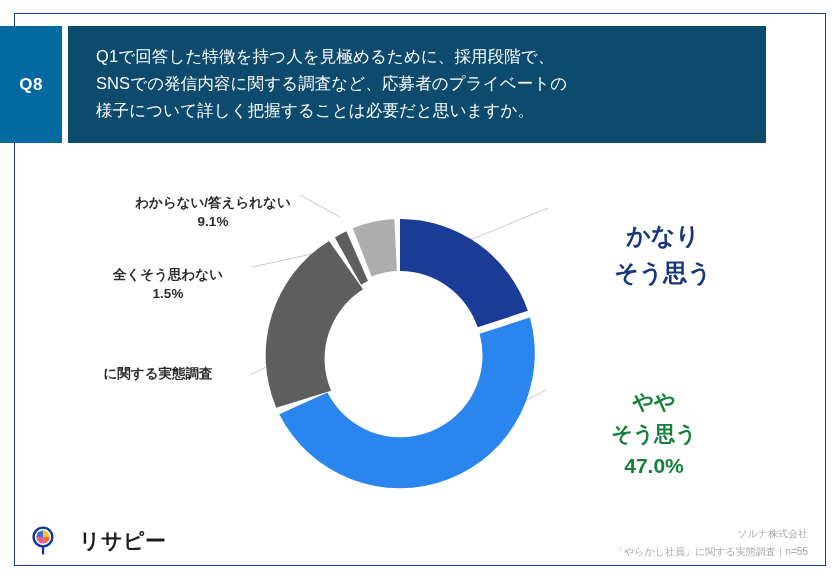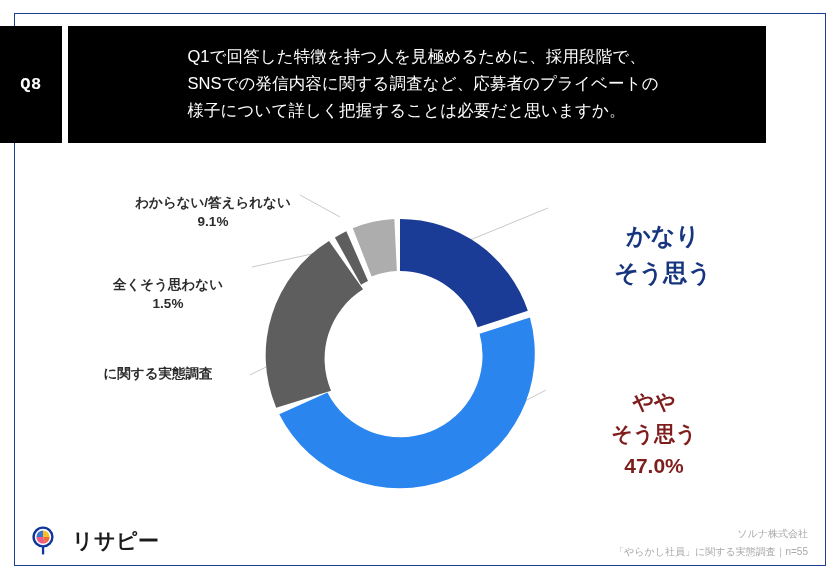--- a/index.html
+++ b/index.html
@@ -26,38 +26,36 @@
   
   #header {
     position: absolute;
     left: 0px; top: 26px;
     width: 766px; height: 117px;
     display: flex;
     align-items: stretch;
   }
   #q-badge {
     width: 62px;
-    background: #000000;
+    background: #0369a1;
     display: flex;
     align-items: center;
     justify-content: center;
     color: #ffffff;
     font-size: 17px;
     font-weight: 700;
     letter-spacing: 0.5px;
-    font-family: Liberation Mono, monospace;
   }
   #q-text-box {
     flex: 1;
     margin-left: 6px;
-    background: #000000;
+    background: #0c4a6e;
     display: flex;
     align-items: center;
     padding: 6px 16px 8px 28px;
-    justify-content: center;
   }
   #q-text {
     color: #ffffff;
     font-size: 16.5px;
     line-height: 1.62;
     font-weight: 500;
     letter-spacing: 0.1px;
     white-space: pre-line;
   }
 
@@ -76,50 +74,50 @@
     white-space: pre-line;
   }
   .callout.dark {
     color: #2c2c2c;
     font-size: 13.5px;
     text-align: center;
   }
   .callout .pct { display: block; }
 
   #lbl-dontknow { left: 108px; top: 24px; width: 210px; }
-  #lbl-notatall { left: 78px; top: 106px; width: 180px; }
+  #lbl-notatall { left: 78px; top: 96px; width: 180px; }
   #lbl-notmuch  { left: 58px; top: 195px; width: 200px; }
 
   #lbl-quite {
     left: 570px; top: 32px; width: 186px;
     color: #17357f;
     font-size: 24px;
     text-align: center;
     line-height: 1.52;
   }
   #lbl-somewhat {
     left: 548px; top: 204px; width: 212px;
-    color: #7f1d1d;
+    color: #15803d;
     font-size: 21px;
     text-align: center;
     line-height: 1.52;
   }
 
   
   #footer {
     position: absolute;
     left: 0; bottom: 0;
     width: 840px; height: 68px;
   }
   #logo {
     position: absolute;
     left: 30px; top: 13px;
     display: flex;
     align-items: center;
-    gap: 16px;
+    gap: 23px;
     text-align: right;
   }
   #logo-text {
     font-size: 21px;
     font-weight: 700;
     color: #1b1b1b;
     letter-spacing: 0.5px;
   }
   #credit {
     position: absolute;

